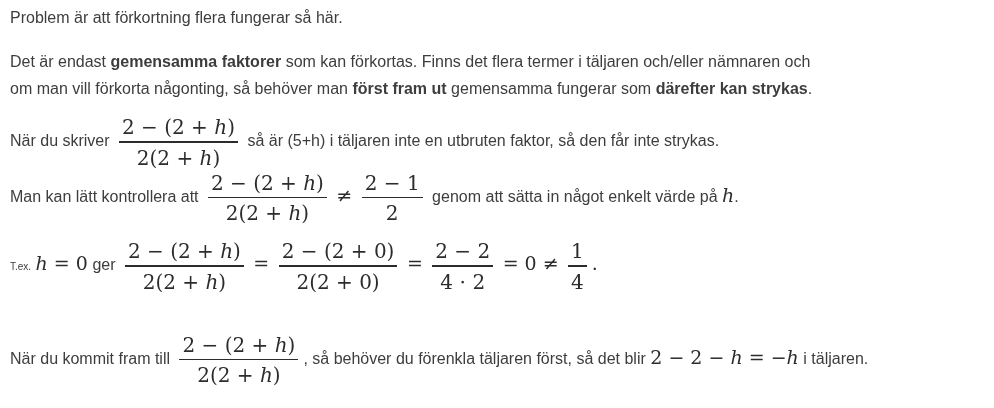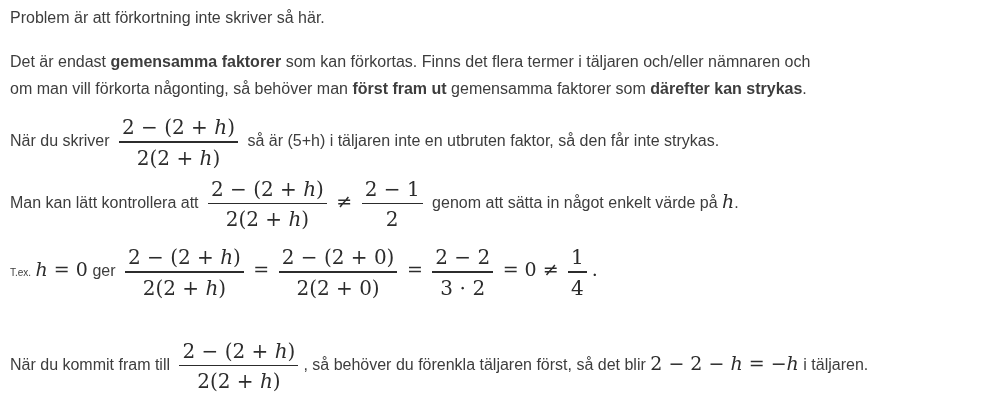--- a/index.html
+++ b/index.html
@@ -17,21 +17,21 @@
     color:var(--text);
     font-size:16px;
   }
   p{margin:0;}
   b{font-weight:700;text-align:right;}
   #p1{line-height:19px;margin:0 0 21px;}
   #p2{line-height:27px;margin:0;}
   .line{display:block;}
   .mathrow{line-height:22px;white-space:nowrap;}
   #p3{margin-top:13px;}
-  #p4{margin-top:7px;}
+  #p4{margin-top:1px;}
   #p5{margin-top:14px;}
   #p6{margin-top:39px;}
   
   .m{
     font-family:"DejaVu Serif","Liberation Serif",serif;
     font-size:19px;
     color:var(--math);
   }
   .mi{font-style:italic;}
   .frac{
@@ -53,25 +53,25 @@
     margin:2px 0 3px;
   }
   .frac .num,.frac .den{padding:0 3px;}
   .small{font-size:10px;}
 </style>
 </head>
 <body>
 
 <main>
 
-  <p class="line" id="p1">Problem är att förkortning inte skriver så här.</p>
+  <p class="line" id="p1">Problem är att förkortning flera fungerar så här.</p>
 
   <p id="p2">
     <span class="line"><span>Det är endast </span><b>gemensamma faktorer</b><span> som kan förkortas. Finns det flera termer i täljaren och/eller nämnaren och</span></span>
-    <span class="line"><span>om man vill förkorta någonting, så behöver man </span><b>först fram ut</b><span> gemensamma faktorer som </span><b>därefter kan strykas</b><span>.</span></span>
+    <span class="line"><span>om man vill förkorta någonting, så behöver man </span><b>först fram ut</b><span> gemensamma fungerar som </span><b>därefter kan strykas</b><span>.</span></span>
   </p>
 
   <div class="mathrow" id="p3">
     <span>När du skriver</span>
     <span class="frac">
         <span class="num mjx">2 − (2 + <span class="mi">h</span>)</span>
         <span class="bar"></span>
         <span class="den mjx">2(2 + <span class="mi">h</span>)</span>
       </span>
     <span>så är (5+h) i täljaren inte en utbruten faktor, så den får inte strykas.</span>
@@ -106,21 +106,21 @@
     <span class="m">=</span>
     <span class="frac">
         <span class="num mjx">2 − (2 + 0)</span>
         <span class="bar"></span>
         <span class="den mjx">2(2 + 0)</span>
       </span>
     <span class="m">=</span>
     <span class="frac">
         <span class="num mjx">2 − 2</span>
         <span class="bar"></span>
-        <span class="den mjx">3 ⋅ 2</span>
+        <span class="den mjx">4 ⋅ 2</span>
       </span>
     <span class="m">= 0 ≠</span>
     <span class="frac">
         <span class="num mjx">1</span>
         <span class="bar"></span>
         <span class="den mjx">4</span>
       </span><span class="m">.</span>
   </div>
 
   <div class="mathrow" id="p6">

